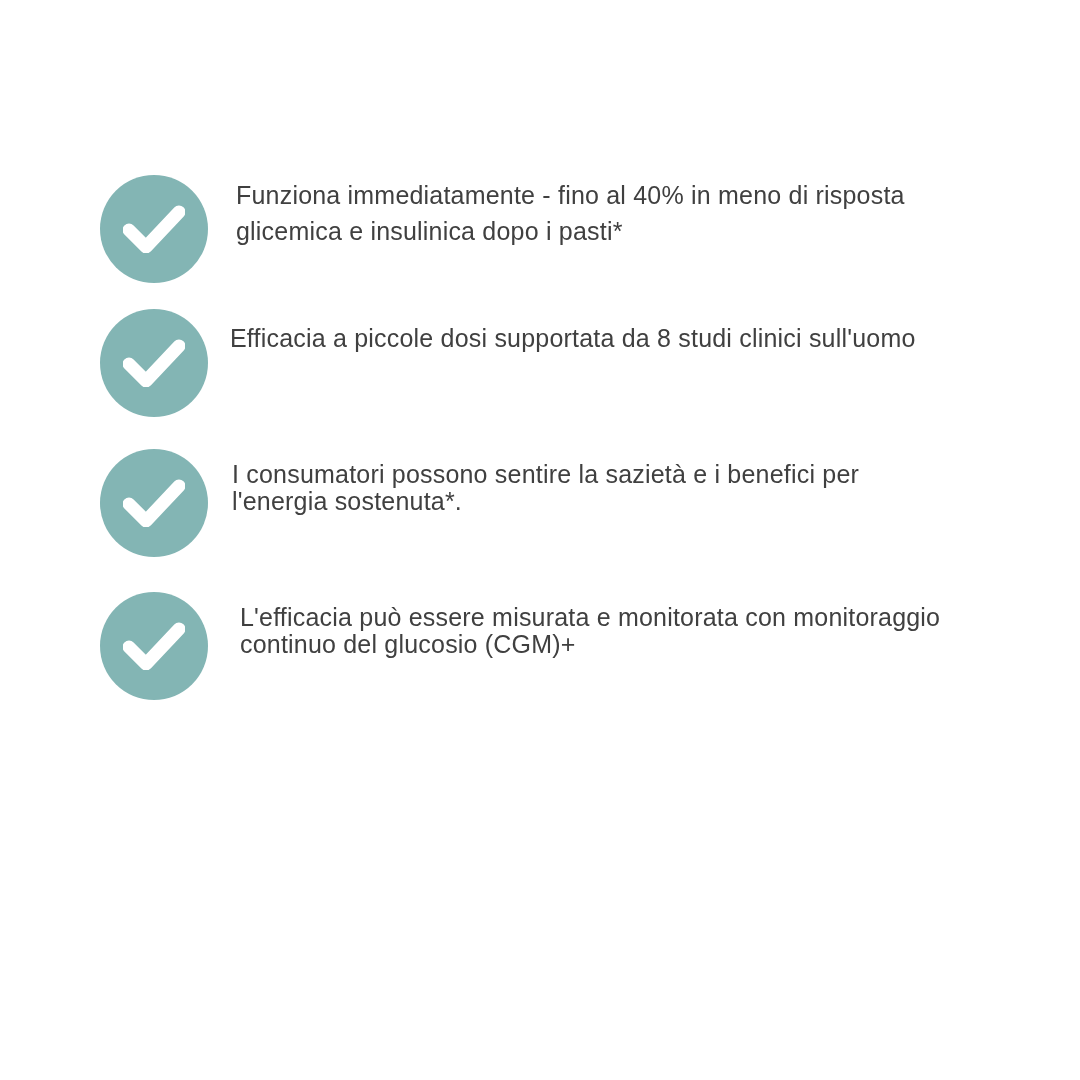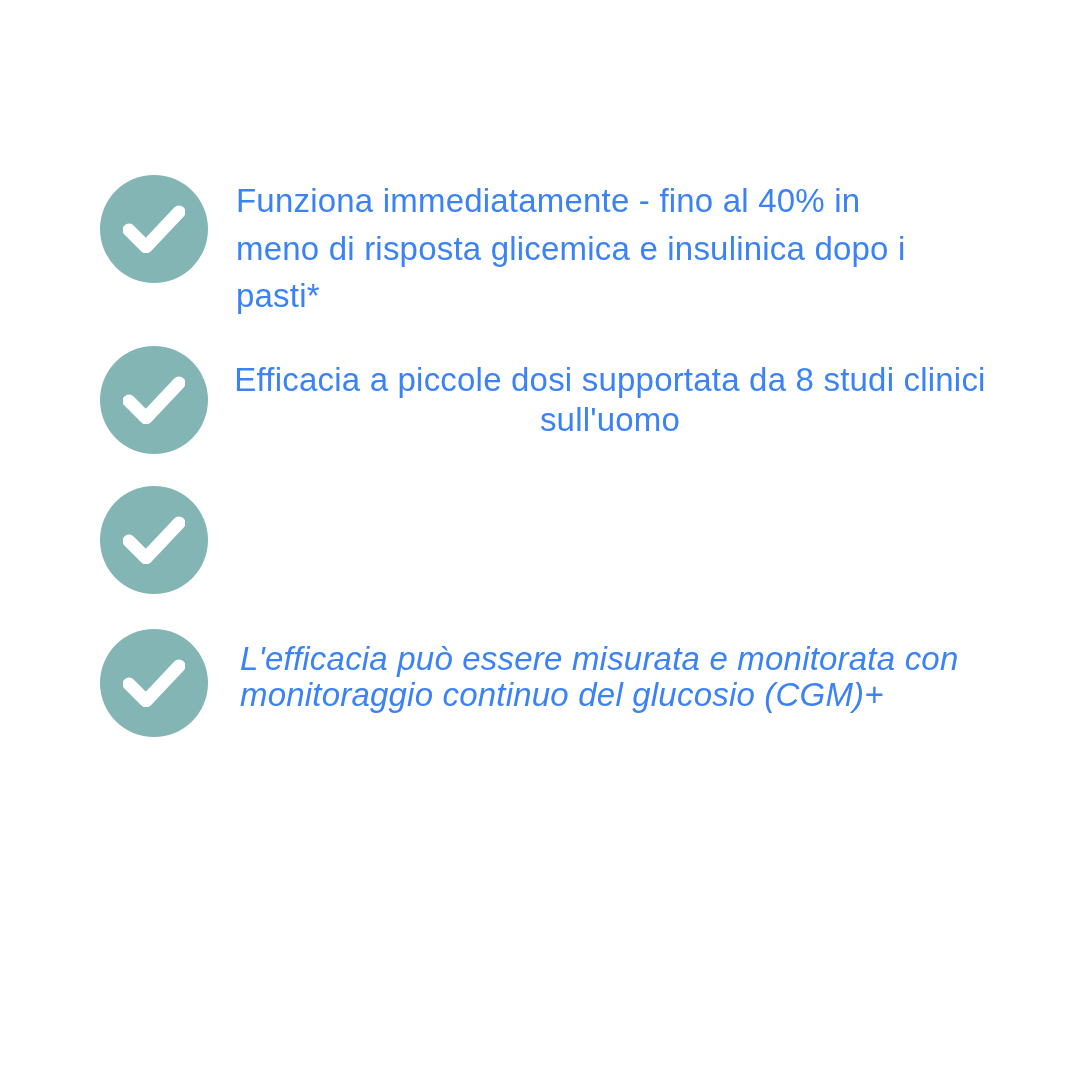--- a/index.html
+++ b/index.html
@@ -49,22 +49,22 @@
     display: flex;
     align-items: center;
     justify-content: center;
   }
 
   .check-badge svg {
     display: block;
   }
 
   .bullet-text {
-    color: #3b82f6;
-    font-size: 33px;
+    color: #404040;
+    font-size: 25px;
     font-weight: 400;
     letter-spacing: 0.2px;
     padding-left: 28px;
     padding-top: 4px;
     max-width: 760px;
   }
 
   .bullet-row.b0 .bullet-text {
     line-height: 1.44;
     padding-top: 2px;
@@ -80,21 +80,20 @@
     line-height: 1.07;
     padding-top: 12px;
     padding-left: 24px;
     max-width: 640px;
   }
   .bullet-row.b3 .bullet-text {
     line-height: 1.09;
     padding-top: 12px;
     padding-left: 32px;
     max-width: 720px;
-    font-style: italic;
   }
 </style>
 </head>
 <body>
 
 <div class="slide">
 
   <div class="bullet-list">
 
     <div class="bullet-row b0">
@@ -114,20 +113,21 @@
       </div>
       <div class="bullet-text">Efficacia a piccole dosi supportata da 8 studi clinici sull'uomo</div>
     </div>
 
     <div class="bullet-row b2">
       <div class="check-badge">
         <svg width="62" height="48" viewBox="0 0 62 48" aria-hidden="true">
           <path d="M6 25 L23 42 L56 7" fill="none" stroke="#ffffff" stroke-width="13" stroke-linecap="round" stroke-linejoin="round"></path>
         </svg>
       </div>
+      <div class="bullet-text">I consumatori possono sentire la sazietà e i benefici per l'energia sostenuta*.</div>
     </div>
 
     <div class="bullet-row b3">
       <div class="check-badge">
         <svg width="62" height="48" viewBox="0 0 62 48" aria-hidden="true">
           <path d="M6 25 L23 42 L56 7" fill="none" stroke="#ffffff" stroke-width="13" stroke-linecap="round" stroke-linejoin="round"></path>
         </svg>
       </div>
       <div class="bullet-text">L'efficacia può essere misurata e monitorata con monitoraggio continuo del glucosio (CGM)+</div>
     </div>

